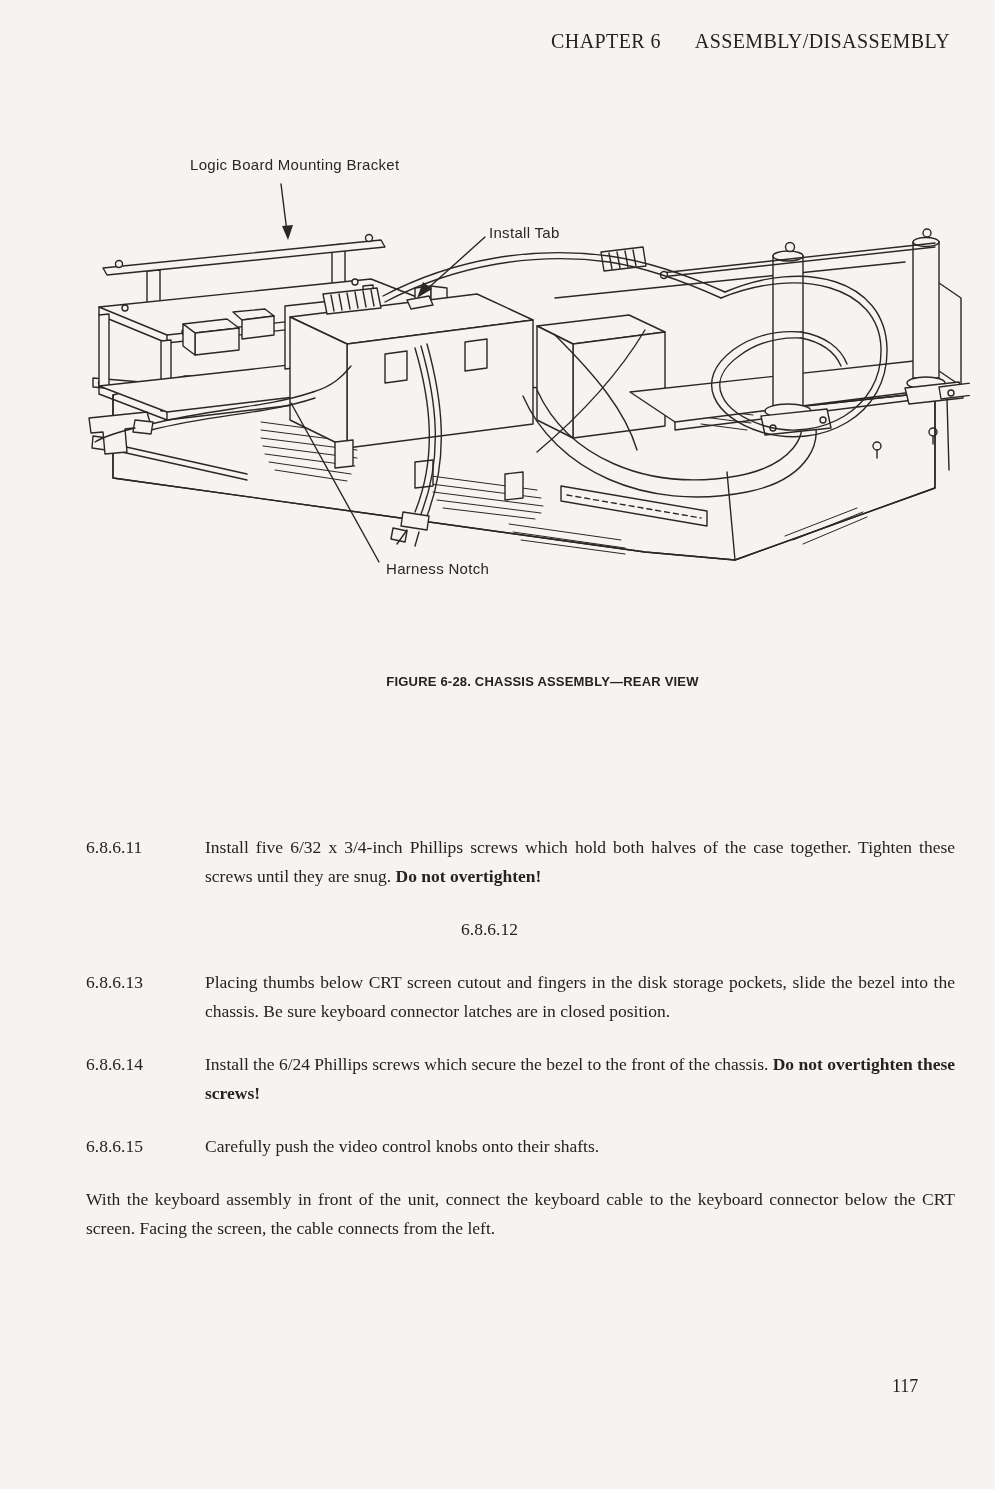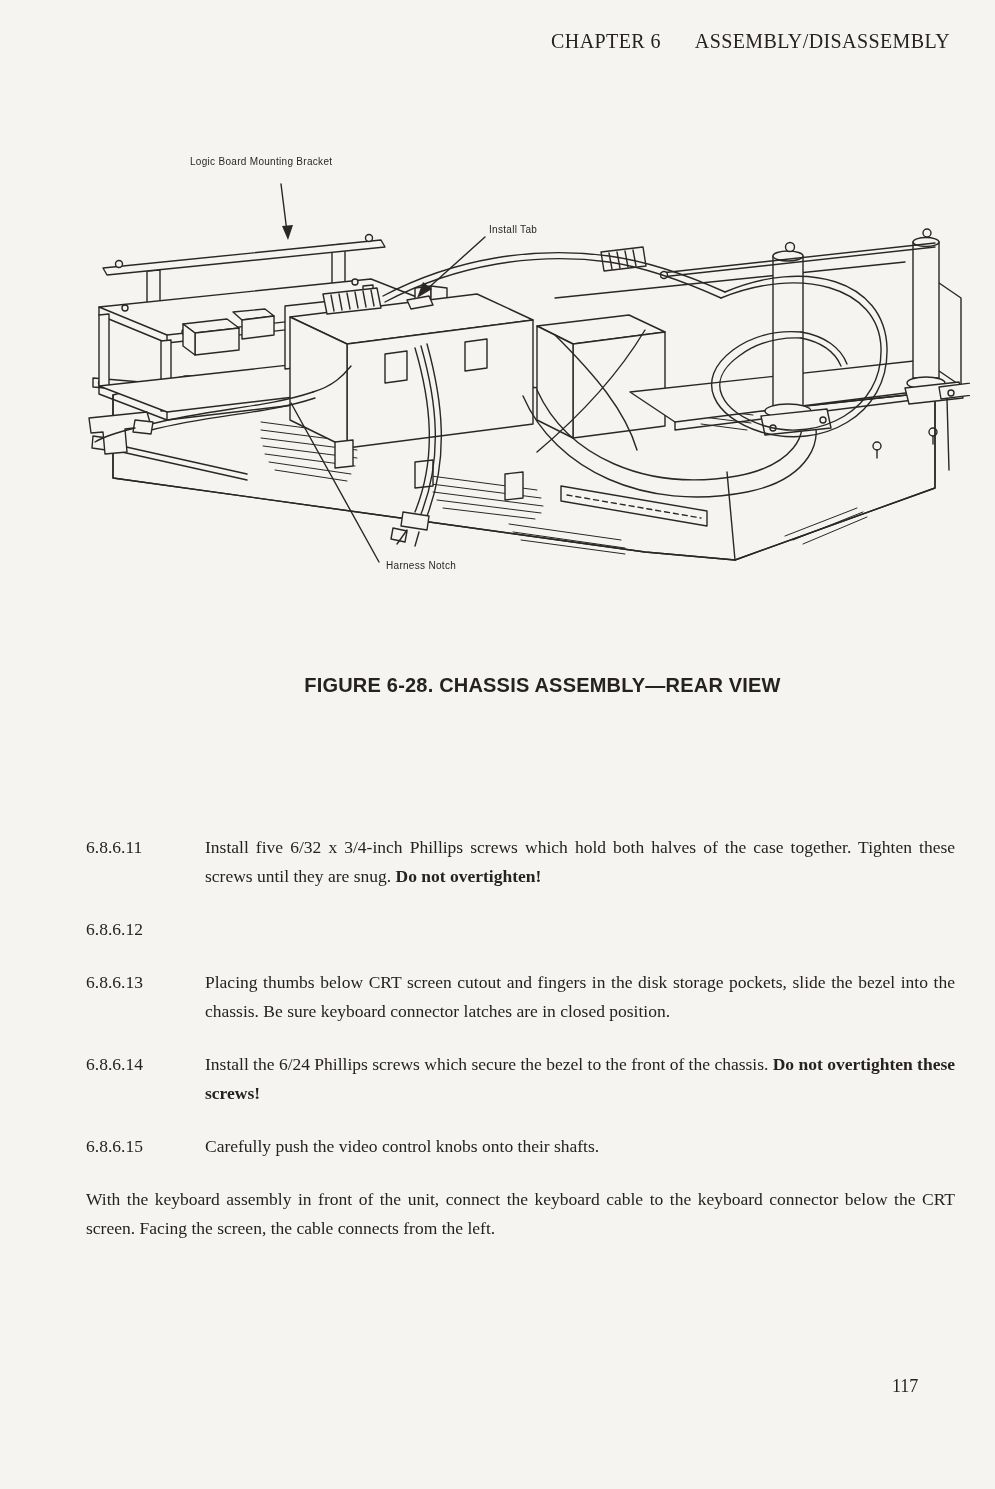--- a/index.html
+++ b/index.html
@@ -12,29 +12,29 @@
   }
   .header{
     position:absolute;top:30px;right:45px;
     font-size:20px;letter-spacing:.4px;white-space:nowrap;
   }
   .header .hgap{display:inline-block;width:34px;}
   .figure{position:absolute;left:85px;top:140px;width:885px;height:470px;}
   .figure svg{position:absolute;inset:0;}
   .figlabel{
     position:absolute;font-family:"Liberation Sans",sans-serif;
-    font-size:10px;letter-spacing:.3px;color:#2a2724;white-space:nowrap;
+    font-size:15px;letter-spacing:.3px;color:#2a2724;white-space:nowrap;
   }
   .caption{
     position:absolute;top:674px;left:90px;width:905px;text-align:center;
     font-family:"Liberation Sans",sans-serif;font-weight:bold;
-    font-size:20px;letter-spacing:.2px;
+    font-size:13px;letter-spacing:.2px;
   }
   .procedures{position:absolute;left:86px;top:833px;width:869px;}
-  .proc{display:flex;margin-bottom:24px;}
+  .proc{display:flex;margin-bottom:24px;justify-content:center;}
   .proc .num{flex:0 0 119px;font-size:17.5px;line-height:29px;}
   .proc .txt{flex:1;font-size:17.5px;line-height:29px;text-align:justify;}
   .proc .txt b{font-weight:bold;margin-top:24px;}
   .pagenum{position:absolute;left:892px;top:1376px;font-size:18px;}
   
   .fig path,.fig line,.fig circle,.fig ellipse{
     stroke:#2a2724;stroke-width:1.4;fill:none;
     stroke-linecap:round;stroke-linejoin:round;
   }
   .fig .f{fill:#f5f4f0;}

